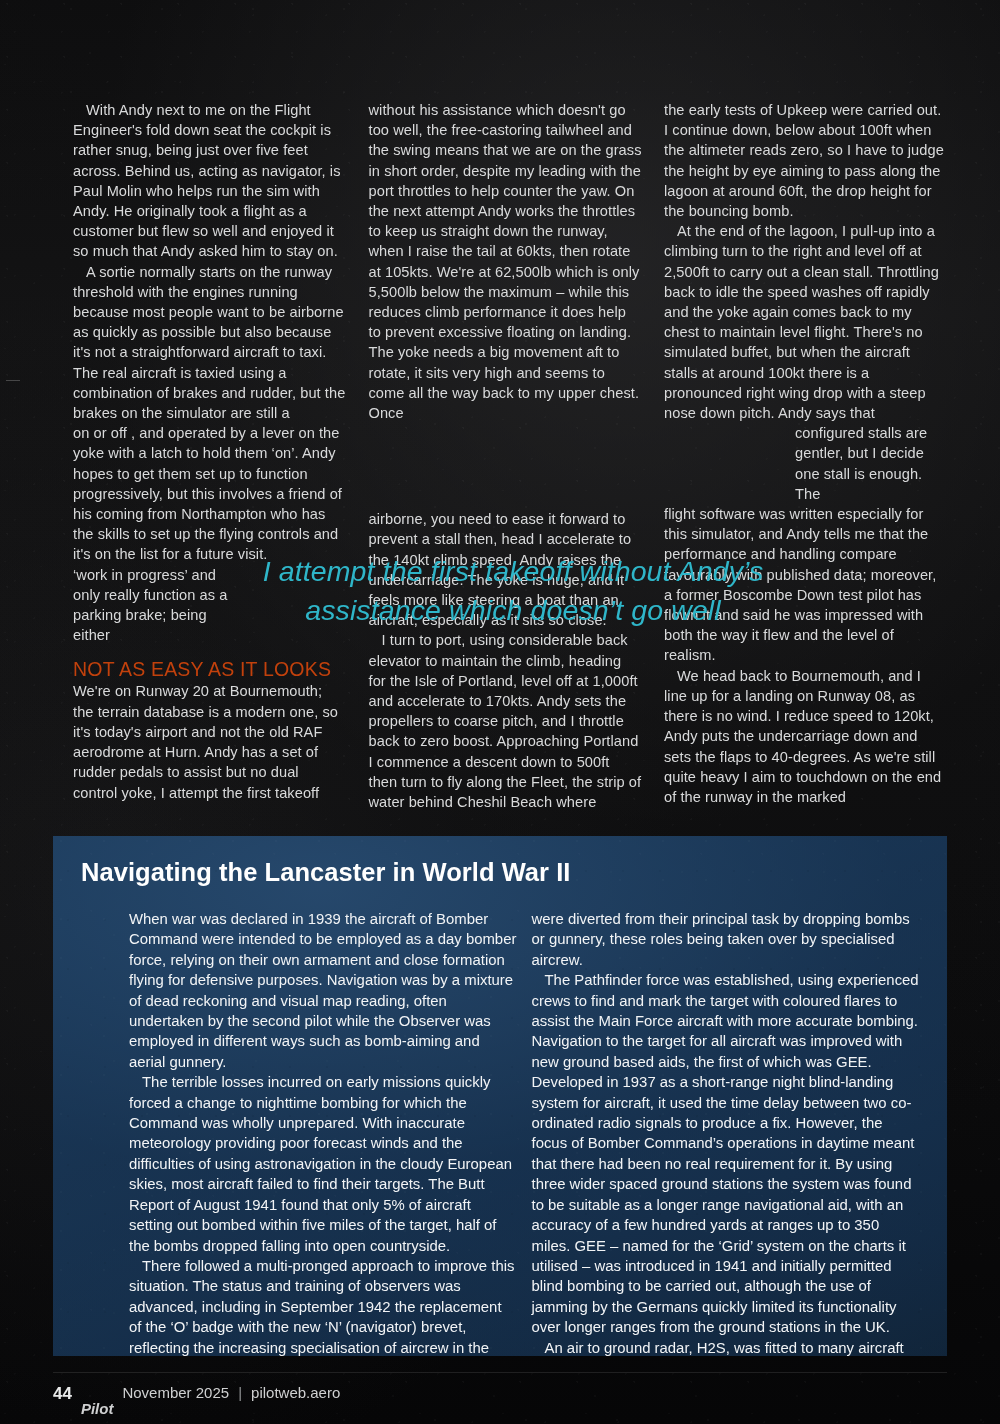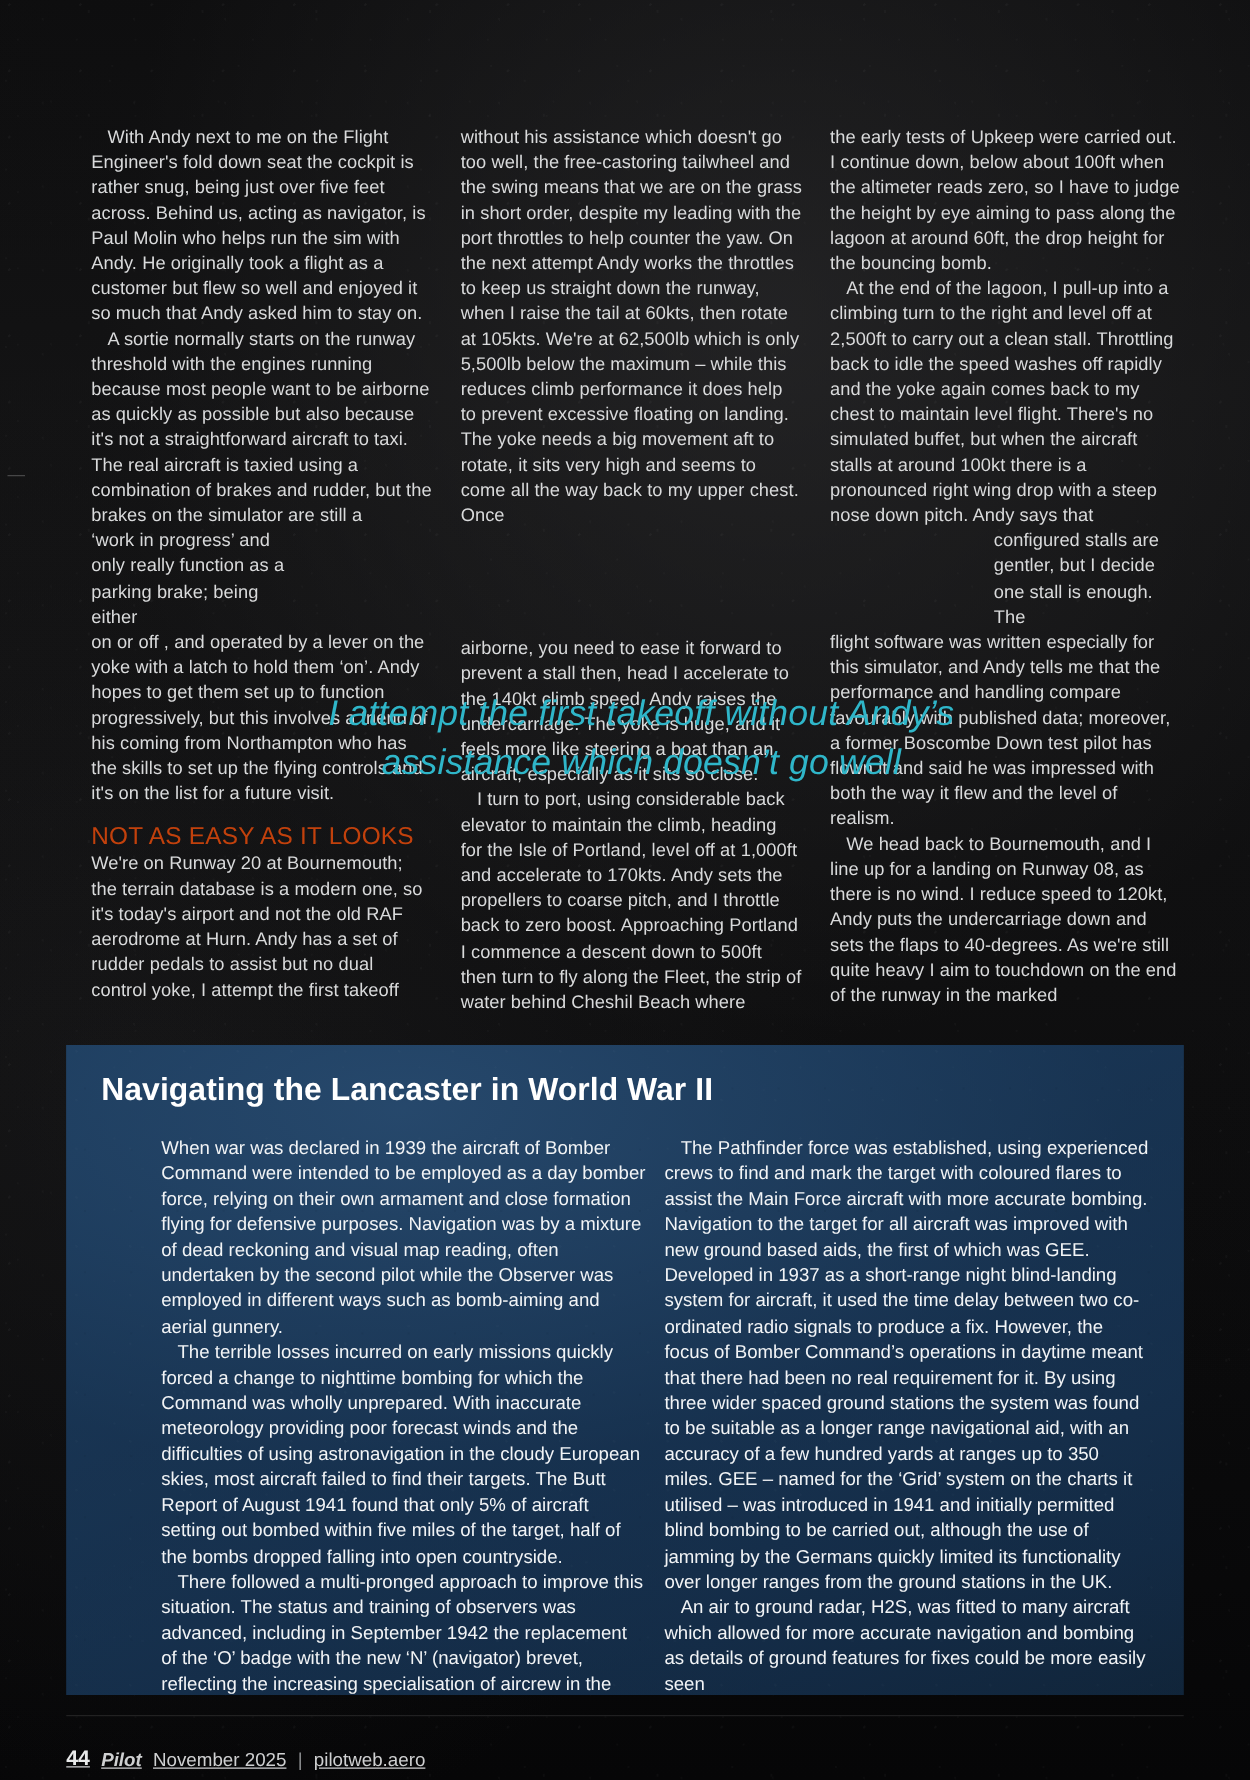--- a/index.html
+++ b/index.html
@@ -114,22 +114,22 @@
     font-size:14.9px;
     line-height:20.4px;
     color:#f2f4f6;
     text-indent:13px;
   }
   .box-col p.noindent{text-indent:0;}
 
   
   .footer{
     position:absolute;left:53px;top:1384px;width:894px;
-    display:flex;align-items:flex-end;gap:9px;
-    font-size:15px;color:#cfd0d1;text-decoration:underline;
+    display:flex;align-items:flex-start;gap:9px;
+    font-size:15px;color:#cfd0d1;
   }
   .footer .folio{font-weight:700;font-size:17px;color:#e9eaea;}
   .footer .brand{font-style:italic;font-weight:700;margin-top:16px;}
   .footer .sep{color:#8e9092;}
   .footer-rule{
     position:absolute;left:53px;top:1372px;width:894px;height:1px;
     background:rgba(255,255,255,.10);
   }
   .edge-tick{
     position:absolute;left:6px;top:380px;width:14px;height:1px;
@@ -145,22 +145,22 @@
 <div class="content">
 
   <div class="edge-tick"></div>
 
   <div class="article">
     <div class="cols">
 
       <div class="col col1">
         <p>With Andy next to me on the Flight Engineer's fold down seat the cockpit is rather snug, being just over five feet across. Behind us, acting as navigator, is Paul Molin who helps run the sim with Andy. He originally took a flight as a customer but flew so well and enjoyed it so much that Andy asked him to stay on.</p>
         <p>A sortie normally starts on the runway threshold with the engines running because most people want to be airborne as quickly as possible but also because it's not a straightforward aircraft to taxi. The real aircraft is taxied using a combination of brakes and rudder, but the brakes on the simulator are still a</p>
+        <p class="noindent">on or off , and operated by a lever on the yoke with a latch to hold them ‘on’. Andy hopes to get them set up to function progressively, but this involves a friend of his coming from Northampton who has the skills to set up the flying controls and it's on the list for a future visit.</p>
         <p class="noindent narrow">‘work in progress’ and only really function as a parking brake; being either</p>
-        <p class="noindent">on or off , and operated by a lever on the yoke with a latch to hold them ‘on’. Andy hopes to get them set up to function progressively, but this involves a friend of his coming from Northampton who has the skills to set up the flying controls and it's on the list for a future visit.</p>
         <h2>NOT AS EASY AS IT LOOKS</h2>
         <p class="noindent">We're on Runway 20 at Bournemouth; the terrain database is a modern one, so it's today's airport and not the old RAF aerodrome at Hurn. Andy has a set of rudder pedals to assist but no dual control yoke, I attempt the first  takeoff</p>
       </div>
 
       <div class="col col2">
         <p class="noindent">without his assistance which doesn't go too well, the free-castoring tailwheel and the swing means that we are on the grass in short order, despite my leading with the port throttles to help counter the yaw. On the next attempt Andy works the throttles to keep us straight down the runway, when I raise the tail at 60kts, then rotate at 105kts. We're at 62,500lb which is only 5,500lb below the maximum – while this reduces climb performance it does help to prevent excessive floating on landing. The yoke needs a big movement aft to rotate, it sits very high and seems to come all the way back to my upper chest. Once</p>
         <div class="band-gap"></div>
         <p class="noindent">airborne, you need to ease it forward to prevent a stall then, head I accelerate to the 140kt climb speed, Andy raises the undercarriage. The yoke is huge, and it feels more like steering a boat than an aircraft, especially as it sits so close.</p>
         <p>I turn to port, using considerable back elevator to maintain the climb, heading for the Isle of Portland, level off at 1,000ft and accelerate to 170kts. Andy sets the propellers to coarse pitch, and I throttle back to zero boost. Approaching Portland I commence a descent down to 500ft then turn to fly along the Fleet, the strip of water behind Cheshil Beach where</p>
       </div>
@@ -184,20 +184,21 @@
   <div class="box">
     <div class="box-inner">
       <h3>Navigating the Lancaster in World War II</h3>
       <div class="box-cols">
         <div class="box-col">
           <p class="noindent">When war was declared in 1939 the aircraft of Bomber Command were intended to be employed as a day bomber force, relying on their own armament and close formation flying for defensive purposes. Navigation was by a mixture of dead reckoning and visual map reading, often undertaken by the second pilot while the Observer was employed in different ways such as bomb-aiming and aerial gunnery.</p>
           <p>The terrible losses incurred on early missions quickly forced a change to nighttime bombing for which the Command was wholly unprepared. With inaccurate meteorology providing poor forecast winds and the difficulties of using astronavigation in the cloudy European skies, most aircraft failed to find their targets. The Butt Report of August 1941 found that only 5% of aircraft setting out bombed within five miles of the target, half of the bombs dropped falling into open countryside.</p>
           <p>There followed a multi-pronged approach to improve this situation. The status and training of observers was advanced, including in September 1942 the replacement of the ‘O’ badge with the new ‘N’ (navigator) brevet, reflecting the increasing specialisation of aircrew in the new heavy bombers entering squadron service. Navigators no longer</p>
         </div>
         <div class="box-col">
+          <p class="noindent">were diverted from their principal task by dropping bombs or gunnery, these roles being taken over by specialised aircrew.</p>
           <p>The Pathfinder force was established, using experienced crews to find and mark the target with coloured flares to assist the Main Force aircraft with more accurate bombing. Navigation to the target for all aircraft was improved with new ground based aids, the first of which was GEE. Developed in 1937 as a short-range night blind-landing system for aircraft, it used the time delay between two co-ordinated radio signals to produce a fix. However, the focus of Bomber Command’s operations in daytime meant that there had been no real requirement for it. By using three wider spaced ground stations the system was found to be suitable as a longer range navigational aid, with an accuracy of a few hundred yards at ranges up to 350 miles. GEE – named for the ‘Grid’ system on the charts it utilised – was introduced in 1941 and initially permitted blind bombing to be carried out, although the use of jamming by the Germans quickly limited its functionality over longer ranges from the ground stations in the UK.</p>
           <p>An air to ground radar, H2S, was fitted to many aircraft which allowed for more accurate navigation and bombing as details of ground features for fixes could be more easily seen</p>
         </div>
       </div>
     </div>
   </div>
 
   <div class="footer-rule"></div>
   <div class="footer">
     <span class="folio">44</span>

